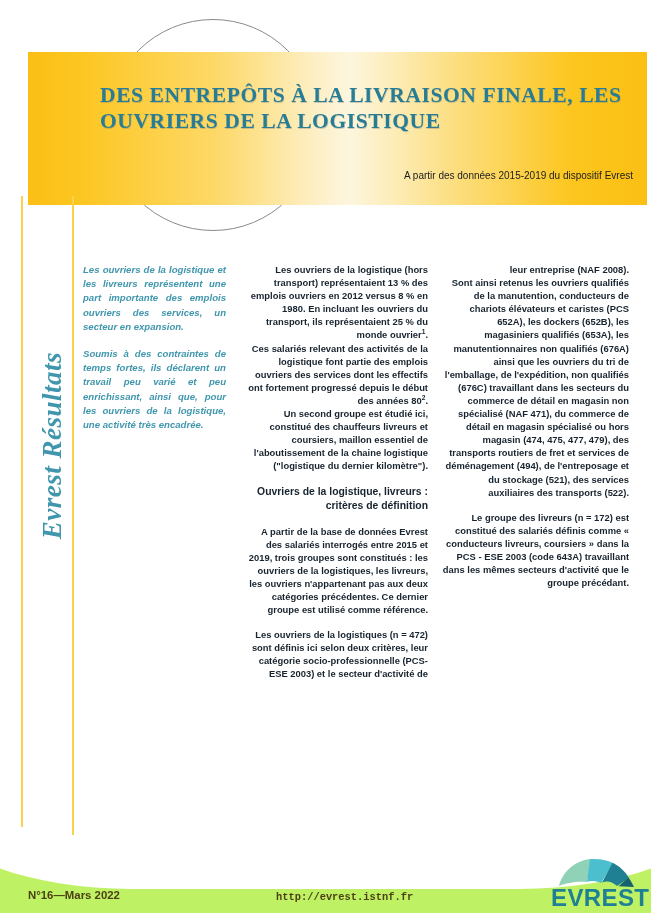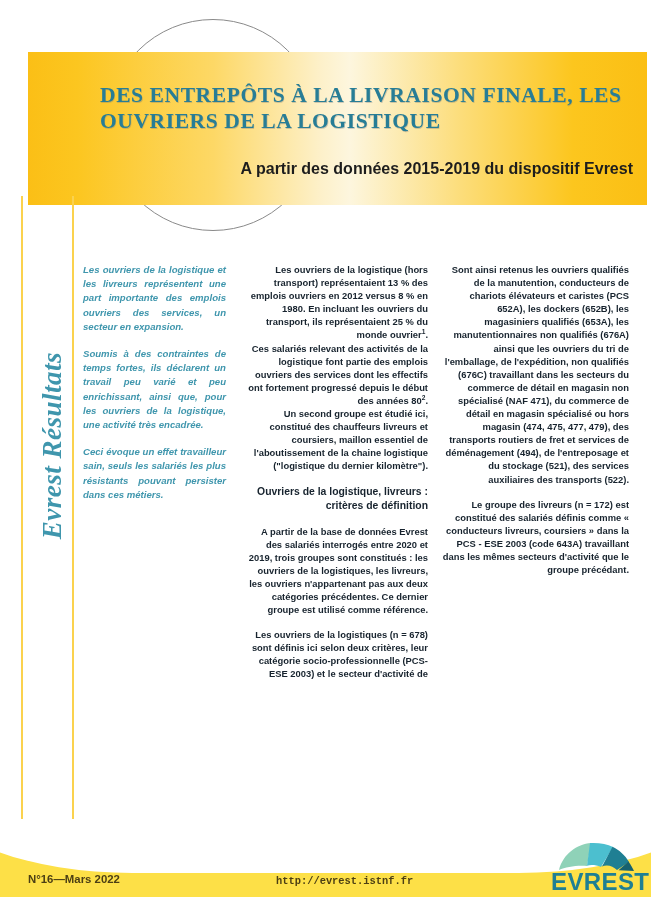--- a/index.html
+++ b/index.html
@@ -56,25 +56,25 @@
     font-family: "Liberation Serif", serif;
     font-weight: bold;
     font-size: 21.5px;
     line-height: 26px;
     letter-spacing: 0.6px;
     text-shadow: 0.6px 0.6px 0 rgba(120,120,120,0.35);
   }
   .header-subtitle {
     position: absolute;
     right: 14px;
-    top: 108px;
+    top: 118px;
     color: #1d1d1d;
     font-family: "Liberation Sans", sans-serif;
-    font-weight: bold;
-    font-size: 16px;
+    font-weight: normal;
+    font-size: 10px;
     white-space: nowrap;
   }
 
   
   .vrule {
     position: absolute;
     width: 2px;
     background: #fbd24e;
     z-index: 3;
   }
@@ -139,24 +139,24 @@
     margin: 12px 0 11px 0 !important;
     font-style: normal !important;
   }
 
   sup { font-size: 6.6px; vertical-align: super; line-height: 0; }
 
   
   .footer {
     position: absolute;
     left: 0;
-    bottom: 16px;
+    bottom: 0;
     width: 651px;
     height: 78px;
-    background: #fde047;
+    background: #bef264;
     z-index: 5;
     overflow: hidden;
   }
   .footer-curve {
     position: absolute;
     left: -60px;
     top: -96px;
     width: 771px;
     height: 150px;
     background: #ffffff;
@@ -220,33 +220,33 @@
 </div>
 
 <div class="vrule vrule-outer"></div>
 <div class="vrule vrule-inner"></div>
 
 <div class="side-label">Evrest Résultats</div>
 
 <div class="col col-1">
   <p>Les ouvriers de la logistique et les livreurs représentent une part importante des emplois ouvriers des services, un secteur en expansion.</p>
   <p>Soumis à des contraintes de temps fortes, ils déclarent un travail peu varié et  peu enrichissant, ainsi que, pour les ouvriers de la logistique, une activité très encadrée.</p>
-  <p>Ceci évoque un effet travailleur sain, seuls les salariés les plus résistants pouvant persister dans ces métiers.</p>
 </div>
 
 <div class="col col-2">
   <p class="tight"><span>Les ouvriers de la logistique (hors transport) représentaient 13 % des emplois ouvriers en 2012 versus 8 % en 1980. En incluant les ouvriers du transport, ils représentaient 25 % du monde ouvrier</span><sup>1</sup><span>.</span></p>
   <p class="tight"><span>Ces salariés relevant des activités de la logistique font partie des  emplois ouvriers des services  dont les effectifs ont fortement progressé depuis le début des années 80</span><sup>2</sup><span>.</span></p>
   <p>Un second groupe est étudié ici, constitué des chauffeurs livreurs et coursiers, maillon essentiel de l'aboutissement de la chaine logistique ("logistique du dernier kilomètre").</p>
   <p class="sub-head">Ouvriers de la logistique, livreurs : critères de définition</p>
-  <p>A partir de la base de données Evrest des salariés interrogés entre 2020 et 2019, trois groupes sont constitués : les ouvriers de la logistiques, les livreurs, les ouvriers n'appartenant pas aux deux catégories précédentes. Ce dernier groupe est utilisé comme référence.</p>
-  <p>Les ouvriers de la logistiques (n = 678) sont définis ici selon deux critères, leur catégorie socio-professionnelle (PCS-ESE 2003) et le secteur d'activité de</p>
+  <p>A partir de la base de données Evrest des salariés interrogés entre 2015 et 2019, trois groupes sont constitués : les ouvriers de la logistiques, les livreurs, les ouvriers n'appartenant pas aux deux catégories précédentes. Ce dernier groupe est utilisé comme référence.</p>
+  <p>Les ouvriers de la logistiques (n = 472) sont définis ici selon deux critères, leur catégorie socio-professionnelle (PCS-ESE 2003) et le secteur d'activité de</p>
 </div>
 
 <div class="col col-3">
+  <p class="tight">leur entreprise (NAF 2008).</p>
   <p>Sont ainsi retenus les ouvriers qualifiés de la manutention, conducteurs de chariots élévateurs et caristes (PCS 652A), les dockers (652B), les magasiniers qualifiés (653A), les manutentionnaires non qualifiés (676A) ainsi que les ouvriers du tri de l'emballage, de l'expédition, non qualifiés (676C) travaillant dans les secteurs du commerce de détail en magasin non spécialisé (NAF 471), du commerce de détail en magasin spécialisé ou hors magasin (474, 475, 477, 479), des transports routiers de fret et services de déménagement (494), de l'entreposage et du stockage (521), des services auxiliaires des transports (522).</p>
   <p>Le groupe des livreurs (n = 172) est constitué des salariés définis comme « conducteurs livreurs, coursiers » dans la PCS - ESE 2003 (code 643A) travaillant dans les mêmes secteurs d'activité que le groupe précédant.</p>
 </div>
 
 <div class="footer">
   <div class="footer-curve"></div>
   <div class="footer-issue">N°16—Mars 2022</div>
   <a class="footer-url" href="#">http://evrest.istnf.fr</a>
 
   <div class="logo">

